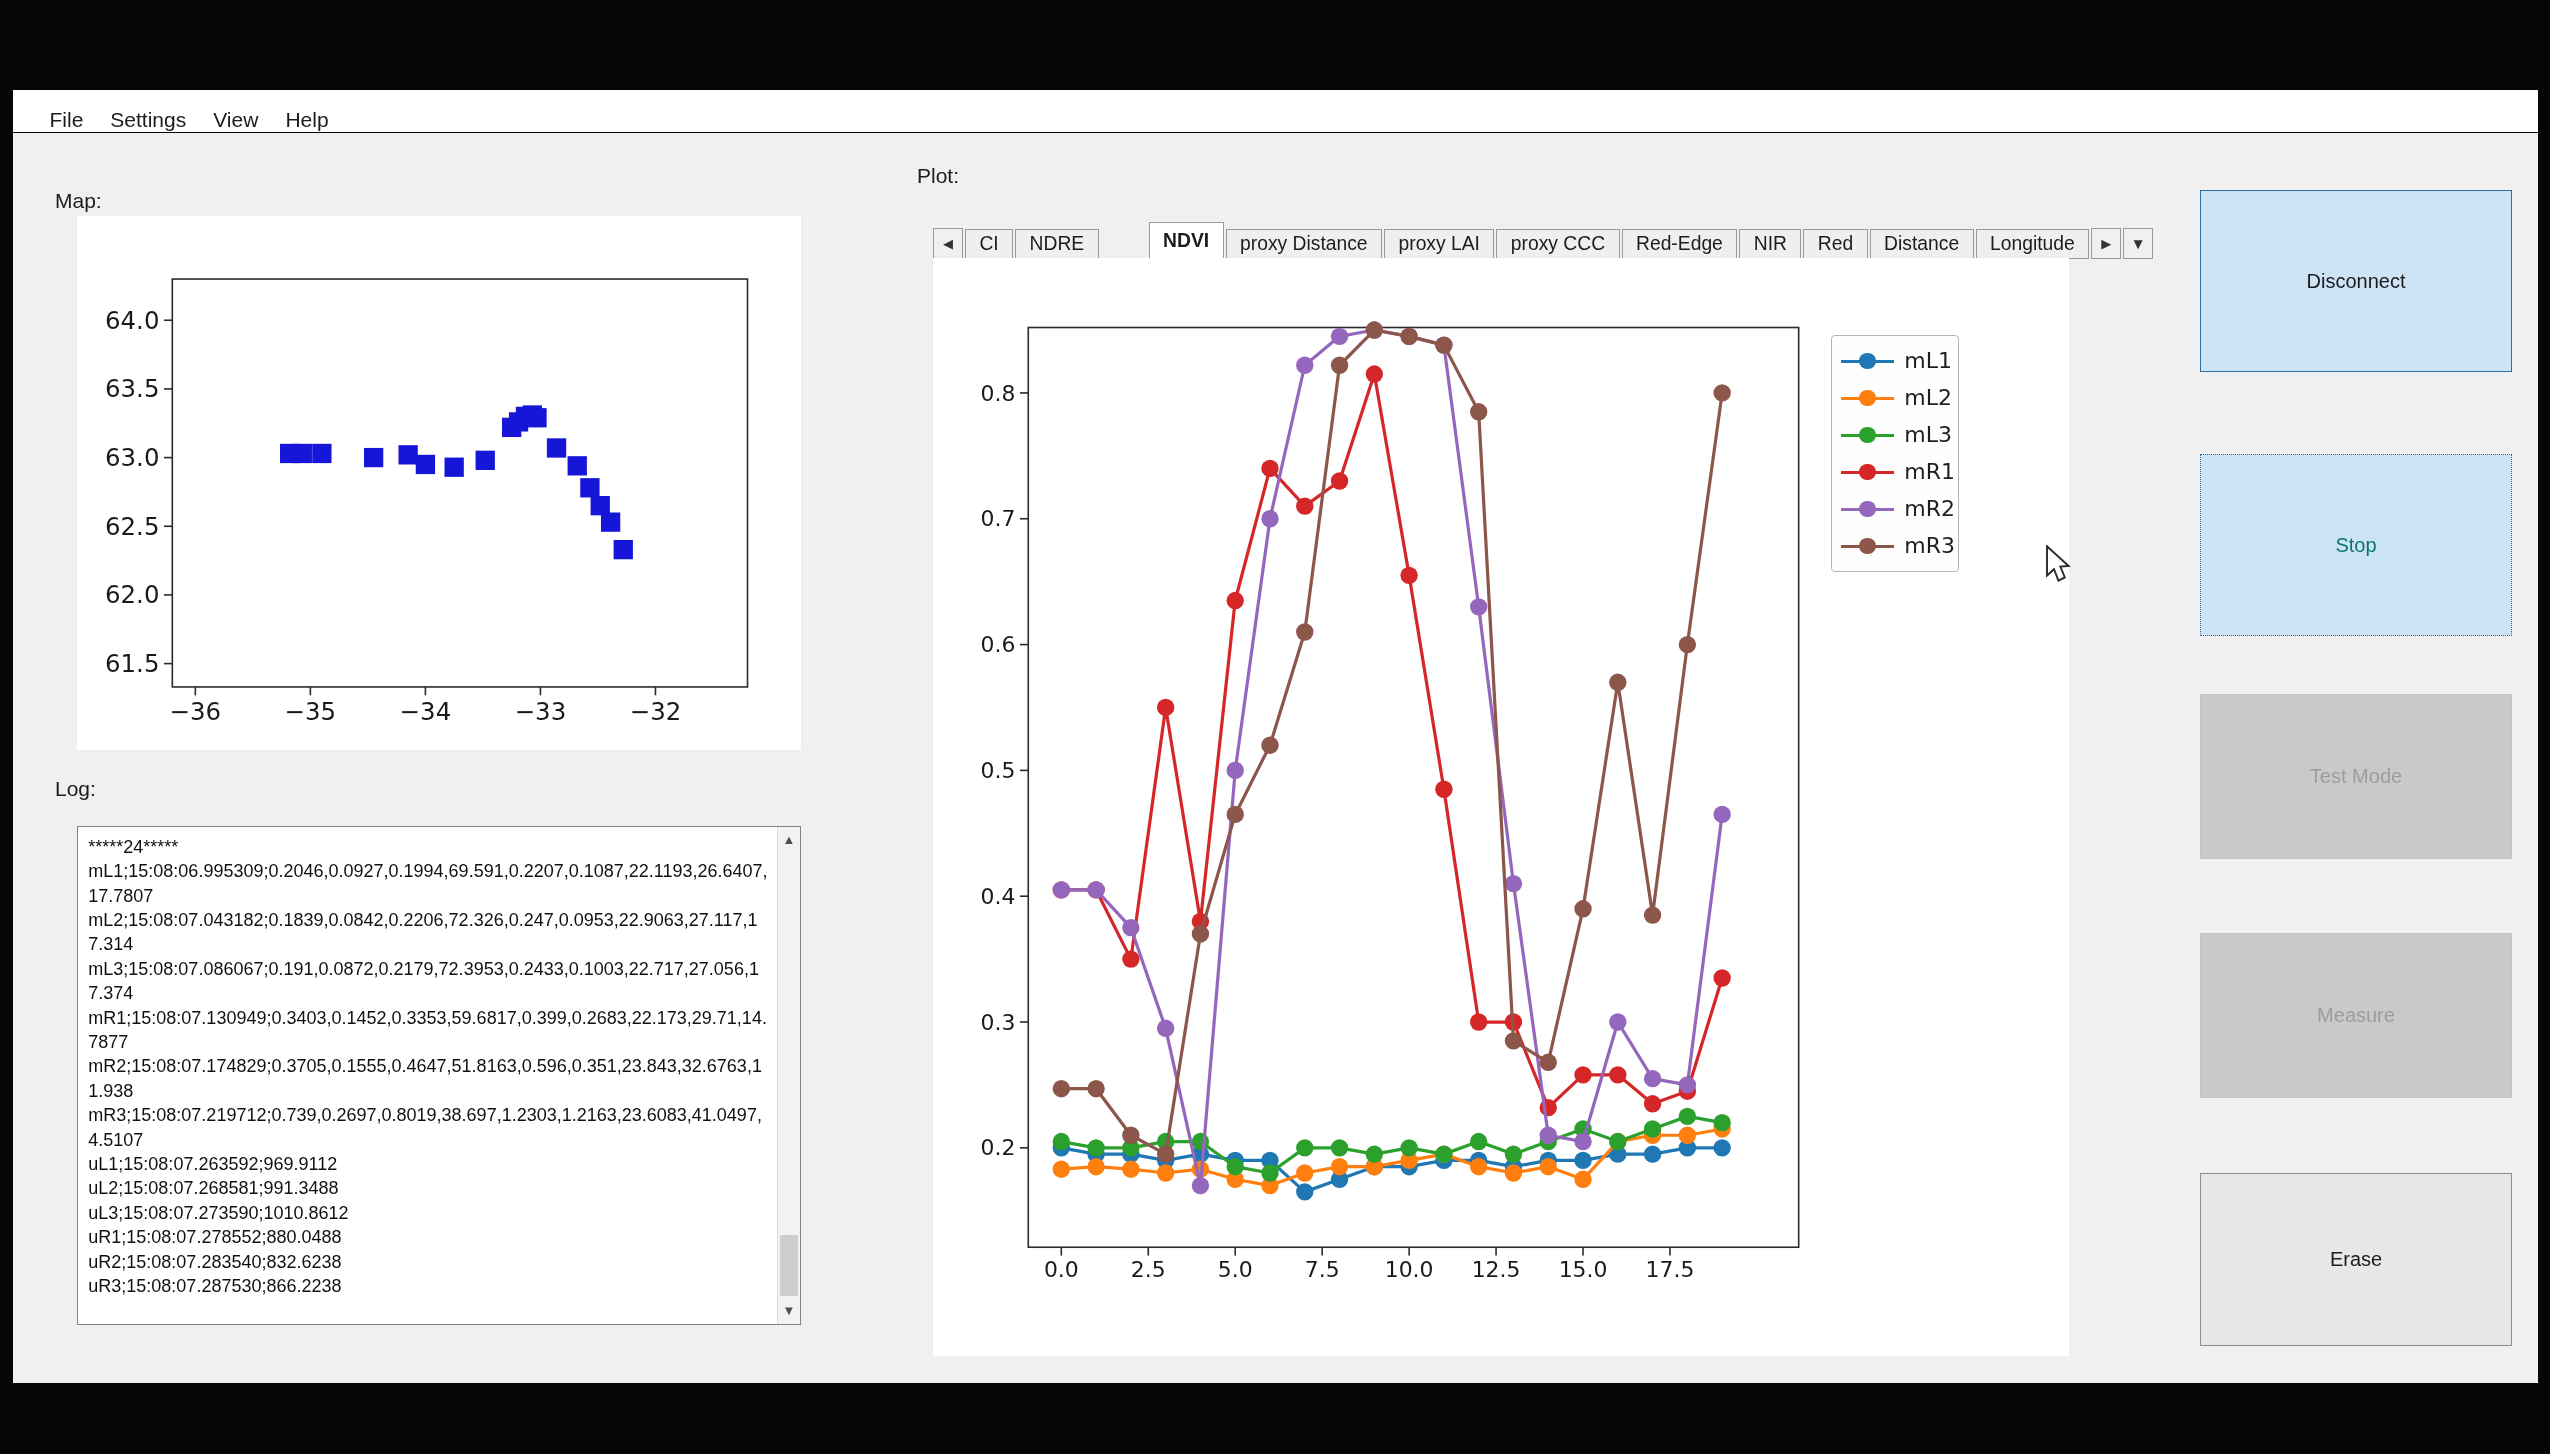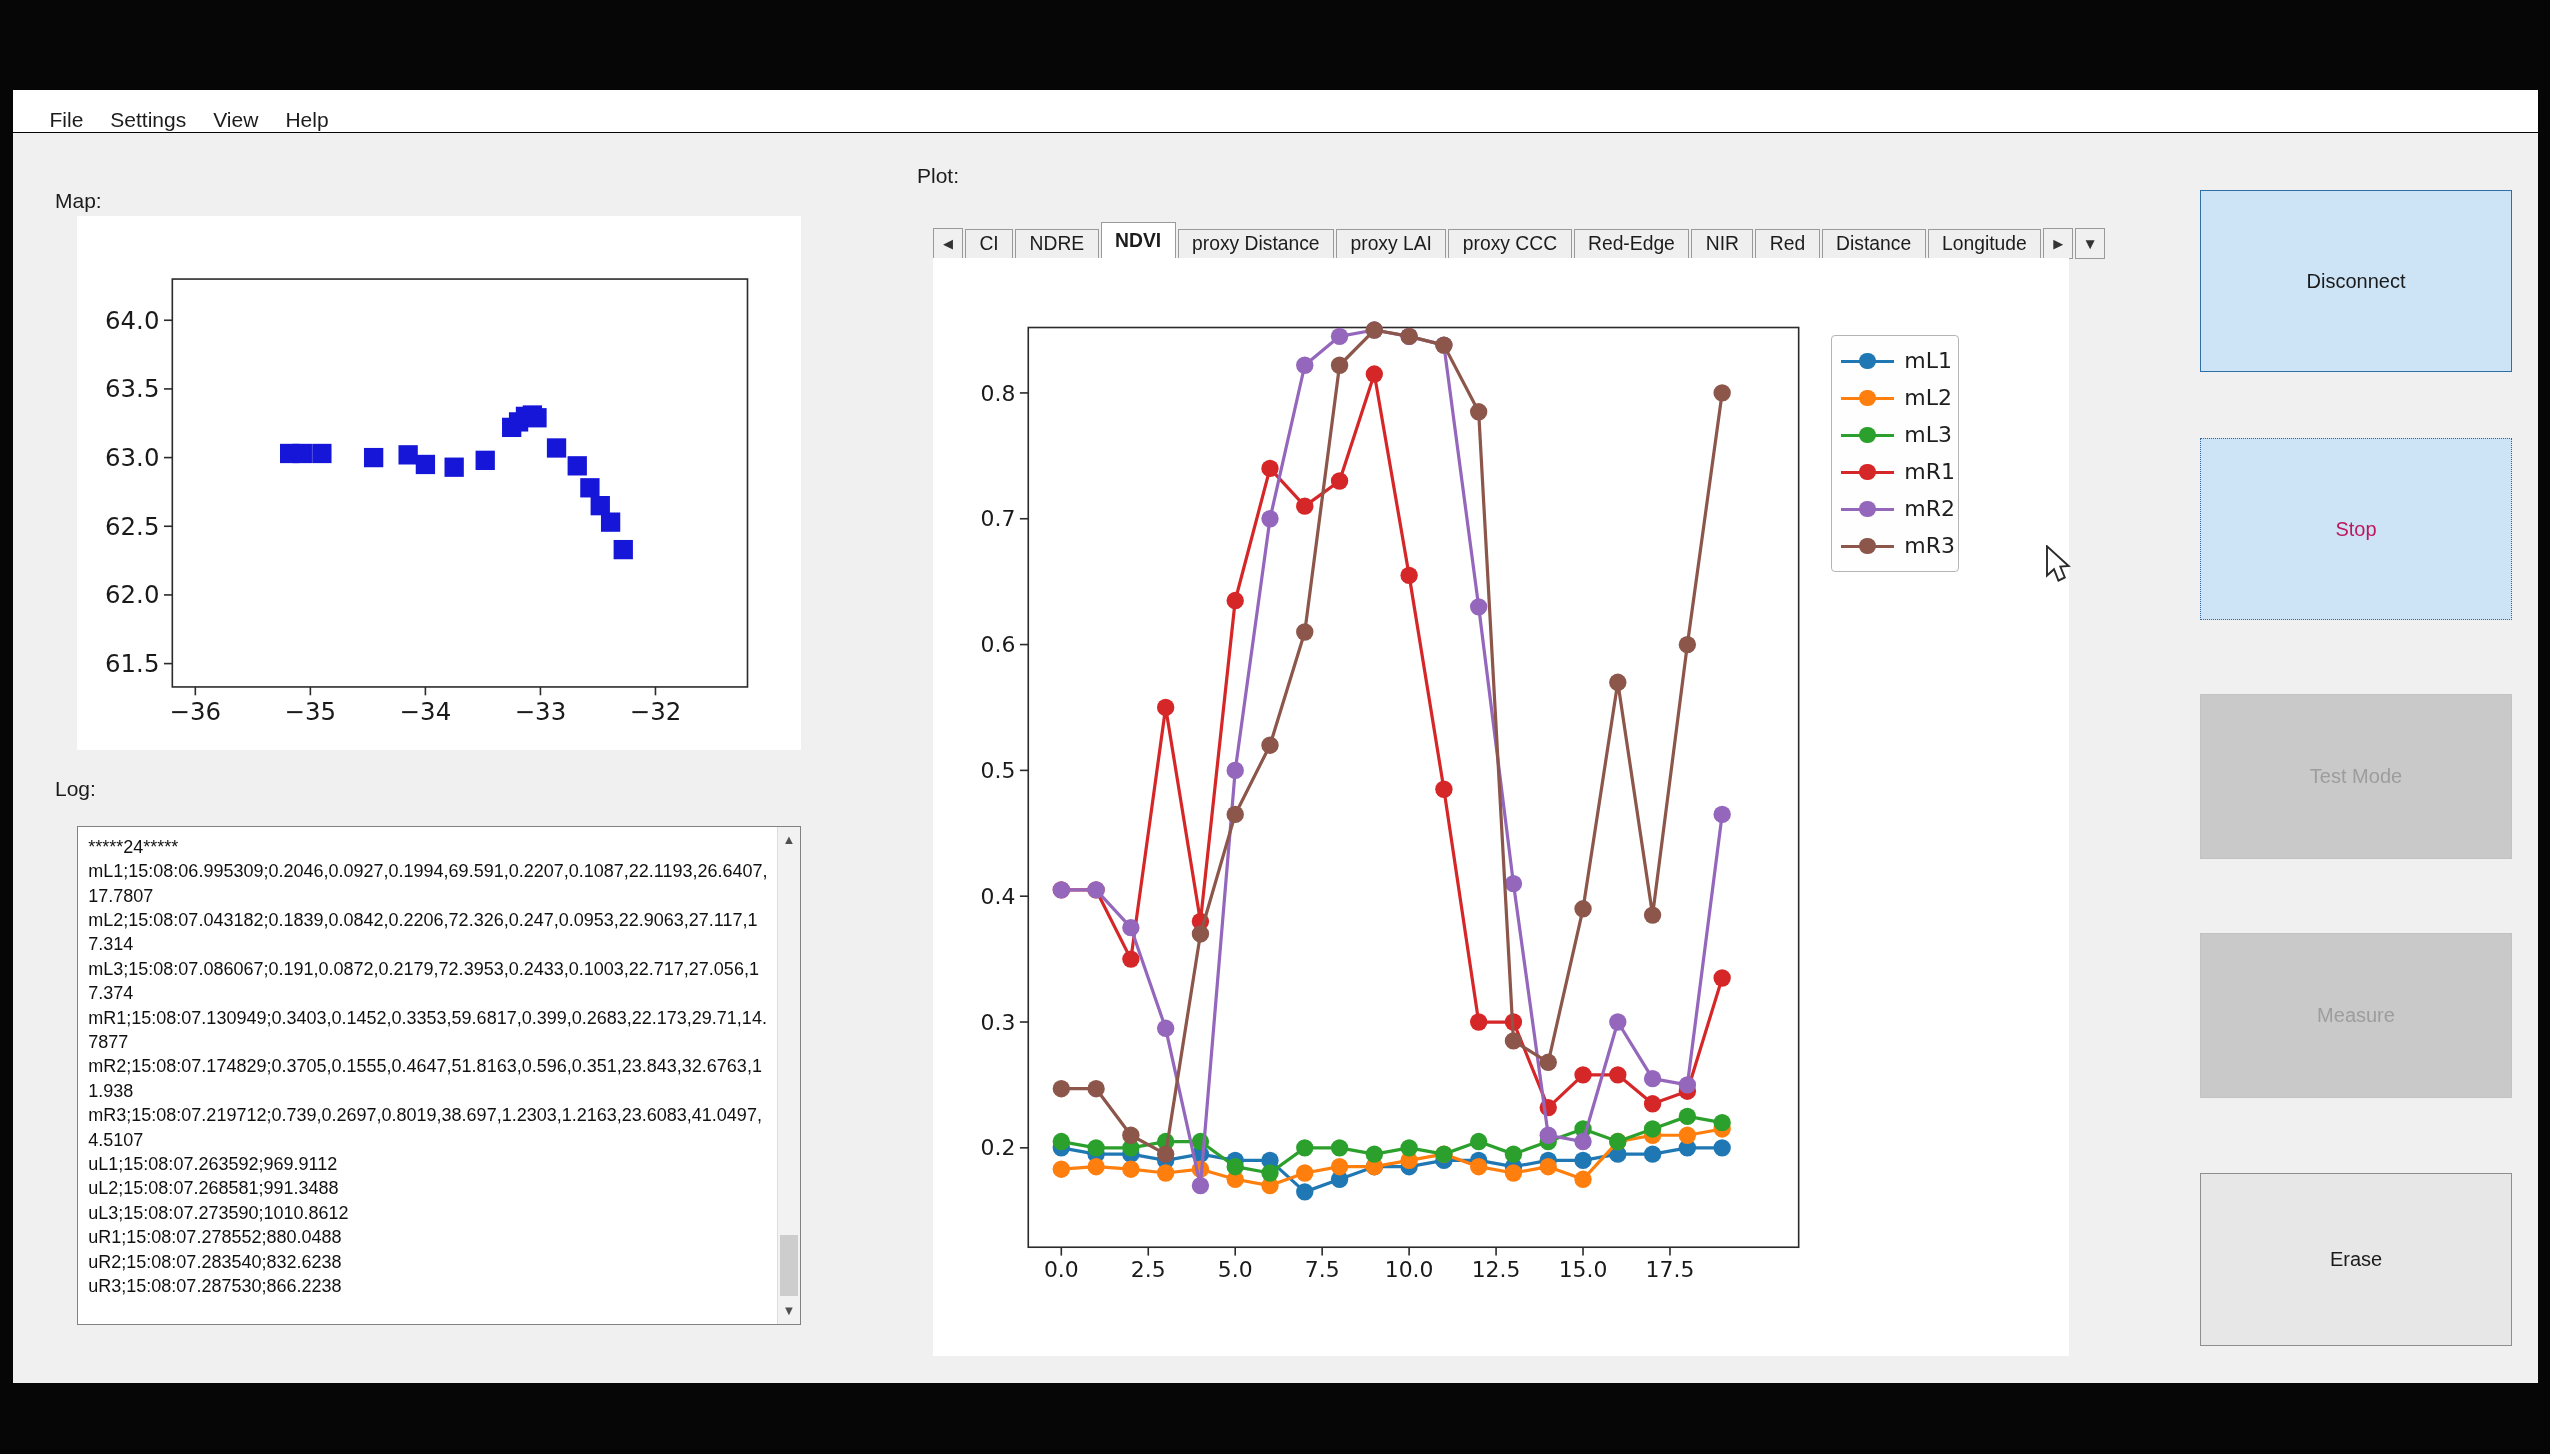--- a/index.html
+++ b/index.html
@@ -16,31 +16,31 @@
   #log-panel{left:64px;top:693px;width:724px;height:499px;background:#ffffff;border:1.3px solid #828282;box-sizing:border-box;}
   #log-text{position:absolute;left:0;top:0;right:23px;bottom:0;padding:7.7px 5.1px 7.7px 10.3px;font-size:18px;line-height:24.4px;color:#111;white-space:pre-wrap;word-break:break-all;overflow:hidden;font-family:"Liberation Sans",sans-serif;}
   #log-scrollbar{position:absolute;right:0;top:0;width:22px;bottom:0;background:#f2f2f2;border-left:0.6px solid #dcdcdc;}
   .scroll-arrow{position:absolute;left:0;width:22px;height:26px;color:#505050;font-size:13px;text-align:center;line-height:26px;}
   #scroll-up{top:0;}
   #scroll-down{bottom:0;}
   #scroll-thumb{position:absolute;left:1.9px;width:18px;height:61px;bottom:28px;background:#cdcdcd;}
   #tabbar{left:920px;top:89px;height:37px;display:flex;align-items:flex-end;}
   .tab-scroll-btn{width:30px;height:31px;background:#f0f0f0;border:0.6px solid #9a9a9a;box-sizing:border-box;display:flex;align-items:center;justify-content:center;font-size:13px;color:#333;margin-right:1.9px;}
   .tab{height:30px;background:#efefef;border:0.6px solid #9a9a9a;box-sizing:border-box;display:flex;align-items:center;padding:0 13.5px;font-size:19.3px;color:#1c1c1c;margin-right:1.9px;white-space:nowrap;}
-  .tab.selected{height:37px;background:#ffffff;font-weight:bold;border-bottom:none;}
+  .tab.selected{height:37px;background:#ffffff;font-weight:bold;border-bottom:none;margin-left:48px;}
   #plot-panel{left:920px;top:125px;width:1136px;height:1098px;background:#ffffff;}
   #legend{left:1818px;top:202px;width:128px;background:#fefefe;border:1.3px solid #b4b4b4;border-radius:3.9px;padding:6.4px 0 6.4px 9px;box-sizing:border-box;}
   .legend-row{display:flex;align-items:center;height:37px;}
   .legend-sample{width:53px;height:5.1px;position:relative;margin-right:10.3px;flex:0 0 auto;}
   .legend-line{position:absolute;left:0;top:1.3px;width:53px;height:3.2px;}
   .legend-dot{position:absolute;left:18px;top:-5.8px;width:16.7px;height:16.7px;border-radius:50%;}
   .legend-label{font-size:22px;color:#1f1f1f;font-family:"DejaVu Sans","Liberation Sans",sans-serif;}
   #buttons-col .btn{position:absolute;left:2187px;width:312px;display:flex;align-items:center;justify-content:center;font-size:20px;box-sizing:border-box;}
   .btn-primary{background:#cde4f7;border:1.9px solid #2f6fa7;color:#1b1b1b;}
-  .btn-focused{background:#cde4f7;border:1.9px dotted #35689c;color:#be185d;}
+  .btn-focused{background:#cde4f7;border:1.9px dotted #35689c;color:#0f766e;margin-top:16px;}
   .btn-disabled{background:#c9c9c9;border:0.6px solid #c2c2c2;color:#9d9d9d;}
   .btn-normal{background:#e7e7e7;border:1.3px solid #8e8e8e;color:#1b1b1b;}
   #topbar{left:0;top:0;width:2550px;height:90px;background:#060606;}
   #bottombar{left:0;top:1383px;width:2550px;height:71px;background:#060606;}
   #cursor{left:2032px;top:412px;width:32px;height:42px;pointer-events:none;}
   svg text{font-family:"DejaVu Sans","Liberation Sans",sans-serif;}
 </style>
 </head>
 <body>
 

